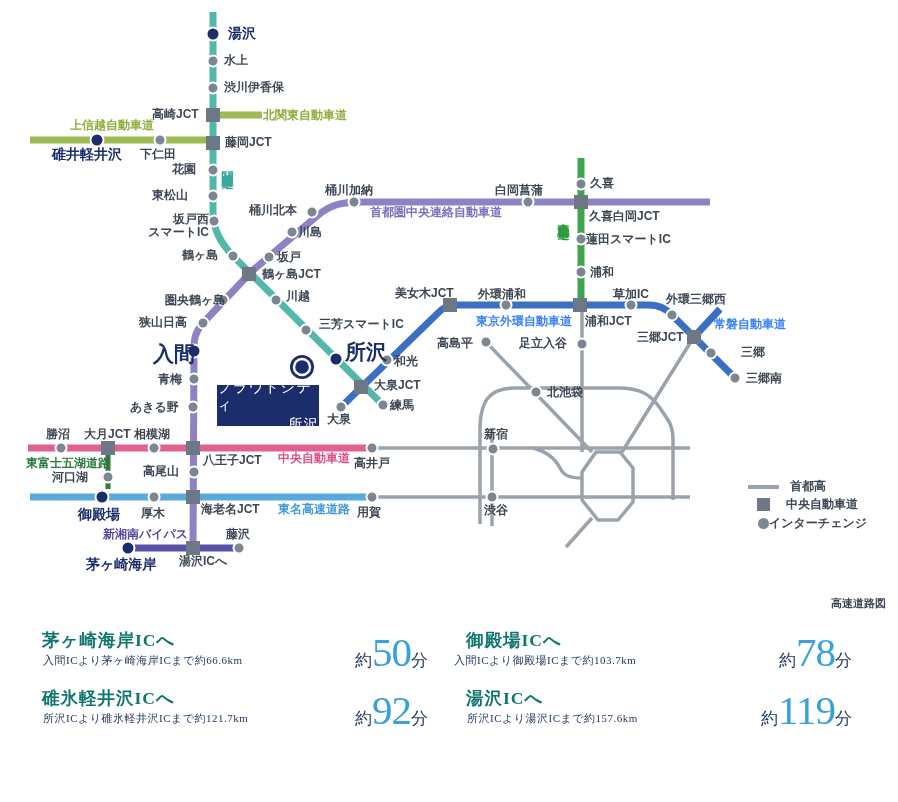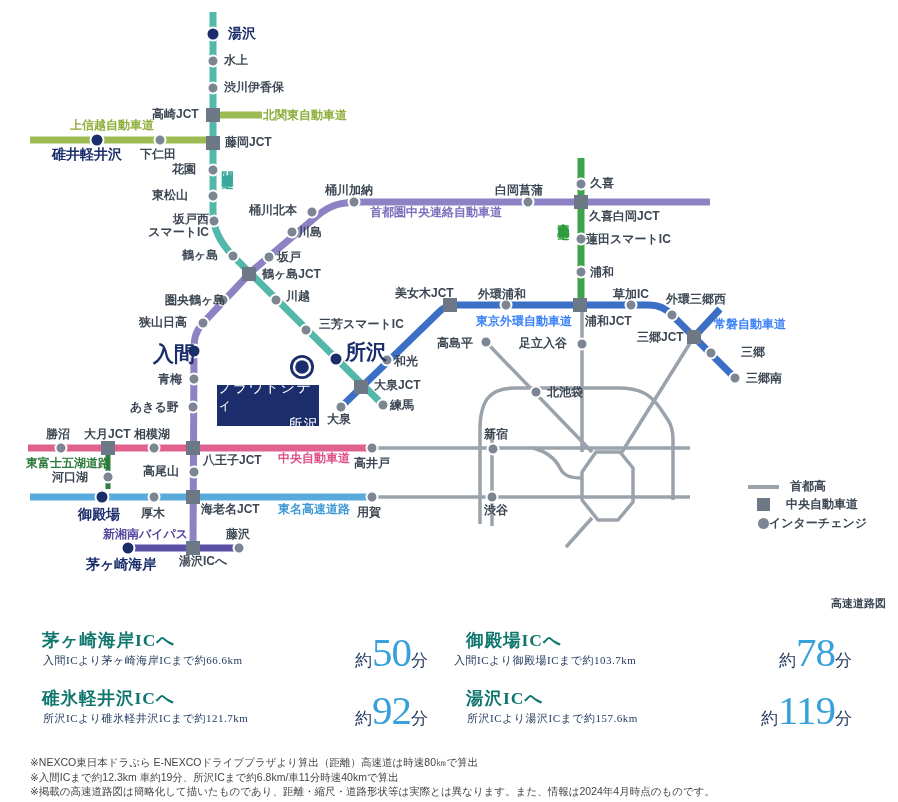--- a/index.html
+++ b/index.html
@@ -259,19 +259,14 @@
 
     <div class="info-title" style="left:466px;top:686px;">湯沢ICへ</div>
     <div class="info-desc" style="left:467px;top:711px;">所沢ICより湯沢ICまで約157.6km</div>
     <div class="info-time" style="right:46px;top:692px;">
       <span class="pre">約</span>
       <span class="num">119</span>
       <span class="suf">分</span>
     </div>
   </div>
 
-  <div id="notes">
-    <div>※NEXCO東日本ドラぷら E-NEXCOドライブプラザより算出（距離）高速道は時速80㎞で算出</div>
-    <div>※入間ICまで約12.3km 車約19分、所沢ICまで約6.8km/車11分時速40kmで算出</div>
-    <div>※掲載の高速道路図は簡略化して描いたものであり、距離・縮尺・道路形状等は実際とは異なります。また、情報は2024年4月時点のものです。</div>
-  </div>
 
 </div>
 
 </body></html>

